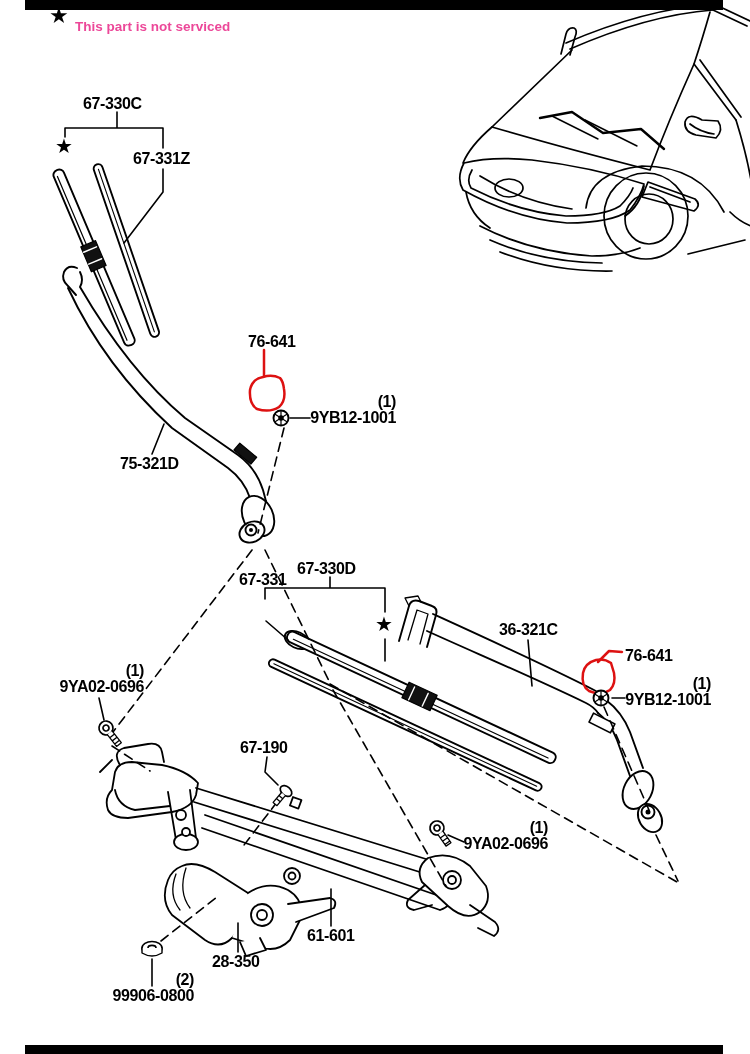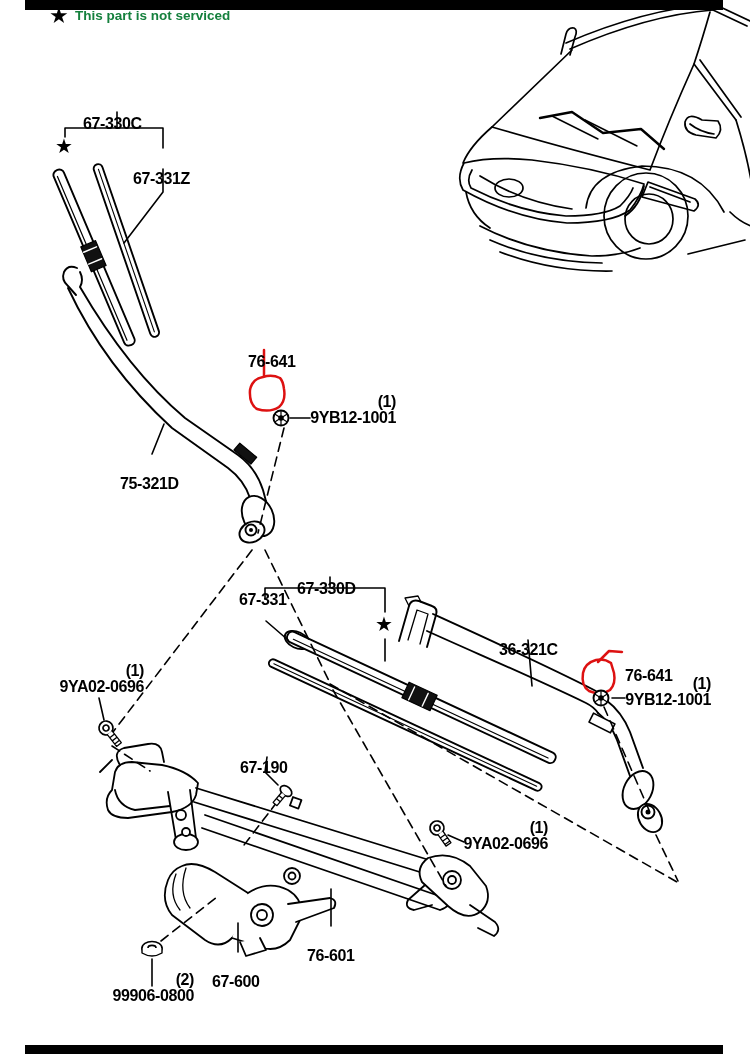--- a/index.html
+++ b/index.html
@@ -1,27 +1,27 @@
 <!DOCTYPE html>
 <html><head>
 <meta charset="utf-8">
 <style>
   html,body{margin:0;padding:0;background:#ffffff;}
   #stage{position:relative;width:750px;height:1054px;background:#fff;overflow:hidden;
          font-family:"Liberation Sans",sans-serif;}
   #art{position:absolute;left:0;top:0;z-index:1;}
   .lbl{position:absolute;z-index:3;font:bold 16px/16px "Liberation Sans",sans-serif;
-       letter-spacing:-0.4px;color:#000;white-space:nowrap;margin-top:20px;}
+       letter-spacing:-0.4px;color:#000;white-space:nowrap;}
   .stack{position:absolute;z-index:3;display:flex;flex-direction:column;align-items:flex-end;
          font:bold 16px/16px "Liberation Sans",sans-serif;letter-spacing:-0.4px;color:#000;}
   .stack span{white-space:nowrap;}
   .star{position:absolute;z-index:3;font-family:"DejaVu Sans",sans-serif;font-size:20px;
         line-height:20px;color:#000;}
-  .legend{position:absolute;z-index:3;left:75px;top:8px;
-          font:bold 13.5px/16px "Liberation Sans",sans-serif;color:#15803d;}
+  .legend{position:absolute;z-index:3;left:75px;top:19px;
+          font:bold 13.5px/16px "Liberation Sans",sans-serif;color:#ec4899;}
   .legend-star{left:49px;top:6px;font-size:22px;}
 </style>
 </head>
 <body>
 
 <div id="stage">
 
   <svg id="art" width="750" height="1054" viewBox="0 0 750 1054" stroke-linecap="round" stroke-linejoin="round">
 
     <g fill="#000" stroke="none">
@@ -229,21 +229,21 @@
     <span>9YA02-0696</span>
   </div>
 
   <div class="lbl" style="left:240px;top:740px">67-190</div>
 
   <div class="stack" style="left:464px;top:820px;width:84px">
     <span>(1)</span>
     <span>9YA02-0696</span>
   </div>
 
-  <div class="lbl" style="left:307px;top:928px">76-601</div>
-  <div class="lbl" style="left:212px;top:954px">67-600</div>
+  <div class="lbl" style="left:307px;top:928px">61-601</div>
+  <div class="lbl" style="left:212px;top:954px">28-350</div>
 
   <div class="stack" style="left:112px;top:972px;width:82px">
     <span>(2)</span>
     <span>99906-0800</span>
   </div>
 
 </div>
 
 </body></html>

